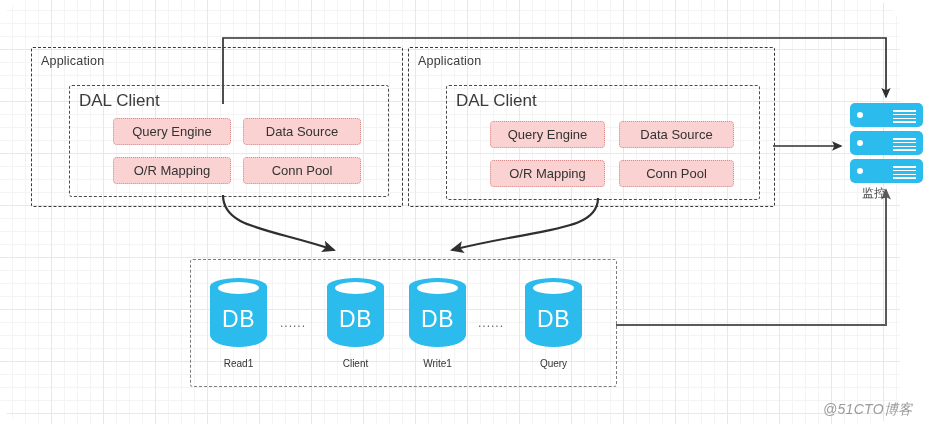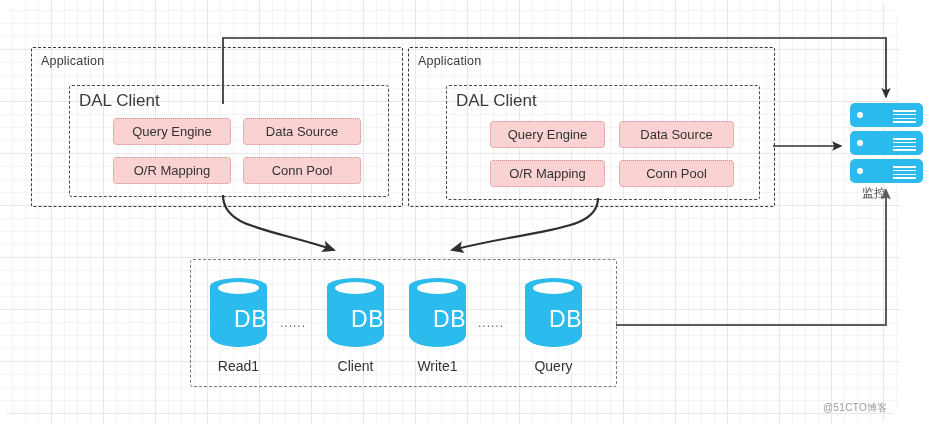--- a/index.html
+++ b/index.html
@@ -66,27 +66,27 @@
   .cyl-top{
     position:absolute;left:0;top:0;width:57px;height:17px;
     background:#2bbbec;border-radius:50%;
   }
   .cyl-hole{
     position:absolute;left:8px;top:4px;width:41px;height:12px;
     background:#ffffff;border-radius:50%;
   }
   .cyl-text{
     position:absolute;left:0;top:28px;width:57px;
-    text-align:right;font-size:23px;color:#ffffff;
+    text-align:center;font-size:23px;color:#ffffff;
     font-family:"Liberation Sans","DejaVu Sans",sans-serif;
     letter-spacing:.5px;
   }
   .db-caption{
     position:absolute;top:80px;left:-6px;width:69px;
-    text-align:center;font-size:14px;color:#333;white-space:nowrap;
+    text-align:center;font-size:10px;color:#333;white-space:nowrap;
   }
   .dots{
     position:absolute;font-size:12px;color:#666;letter-spacing:1px;
     white-space:nowrap;
   }
 
   .server{position:absolute;width:73px;}
   .server-bar{
     position:relative;width:73px;height:24px;
     background:#2bbbec;border-radius:5px;margin-bottom:4px;
@@ -95,22 +95,23 @@
     position:absolute;left:7px;top:9px;width:6px;height:6px;
     background:#ffffff;border-radius:50%;
   }
   .server-lines{position:absolute;right:7px;top:7px;width:23px;}
   .server-lines i{display:block;height:1.6px;background:#ffffff;margin-bottom:2.2px;}
 
   .monitor-label{
     position:absolute;font-size:12px;color:#444;white-space:nowrap;
   }
   .watermark{
-    position:absolute;font-size:10px;color:#9a9a9a;white-space:nowrap;
+    position:absolute;font-size:14px;color:#9a9a9a;white-space:nowrap;
     letter-spacing:.3px;
+    font-style:italic;
   }
 </style>
 </head>
 <body>
 
 <div id="canvas">
 
   <svg class="svg-layer" viewBox="0 0 940 424" xmlns="http://www.w3.org/2000/svg">
     <defs>
       <marker id="arw" viewBox="0 0 10 10" refX="8.5" refY="5" markerWidth="6.2" markerHeight="6.2" orient="auto-start-reverse">

